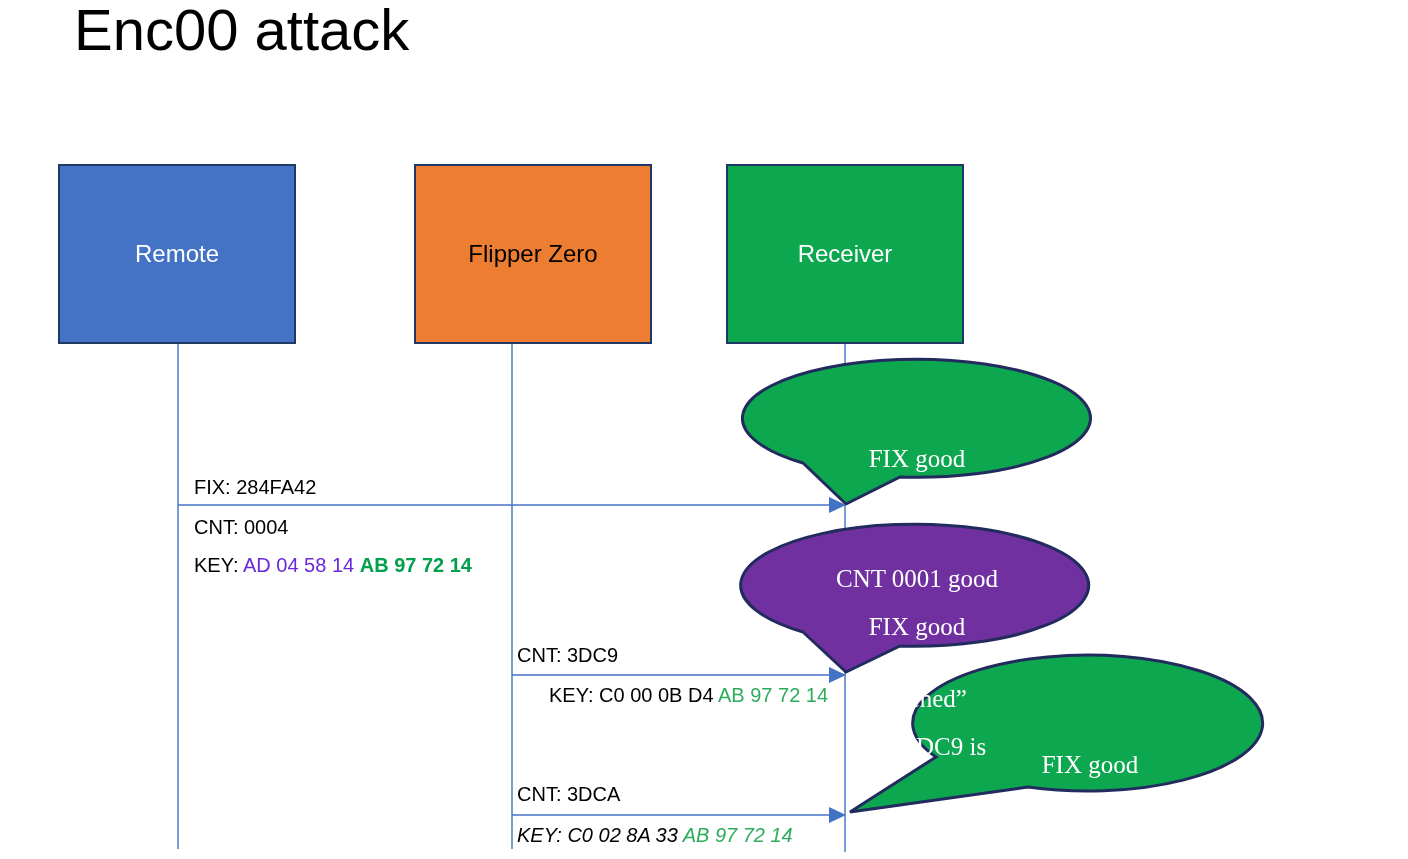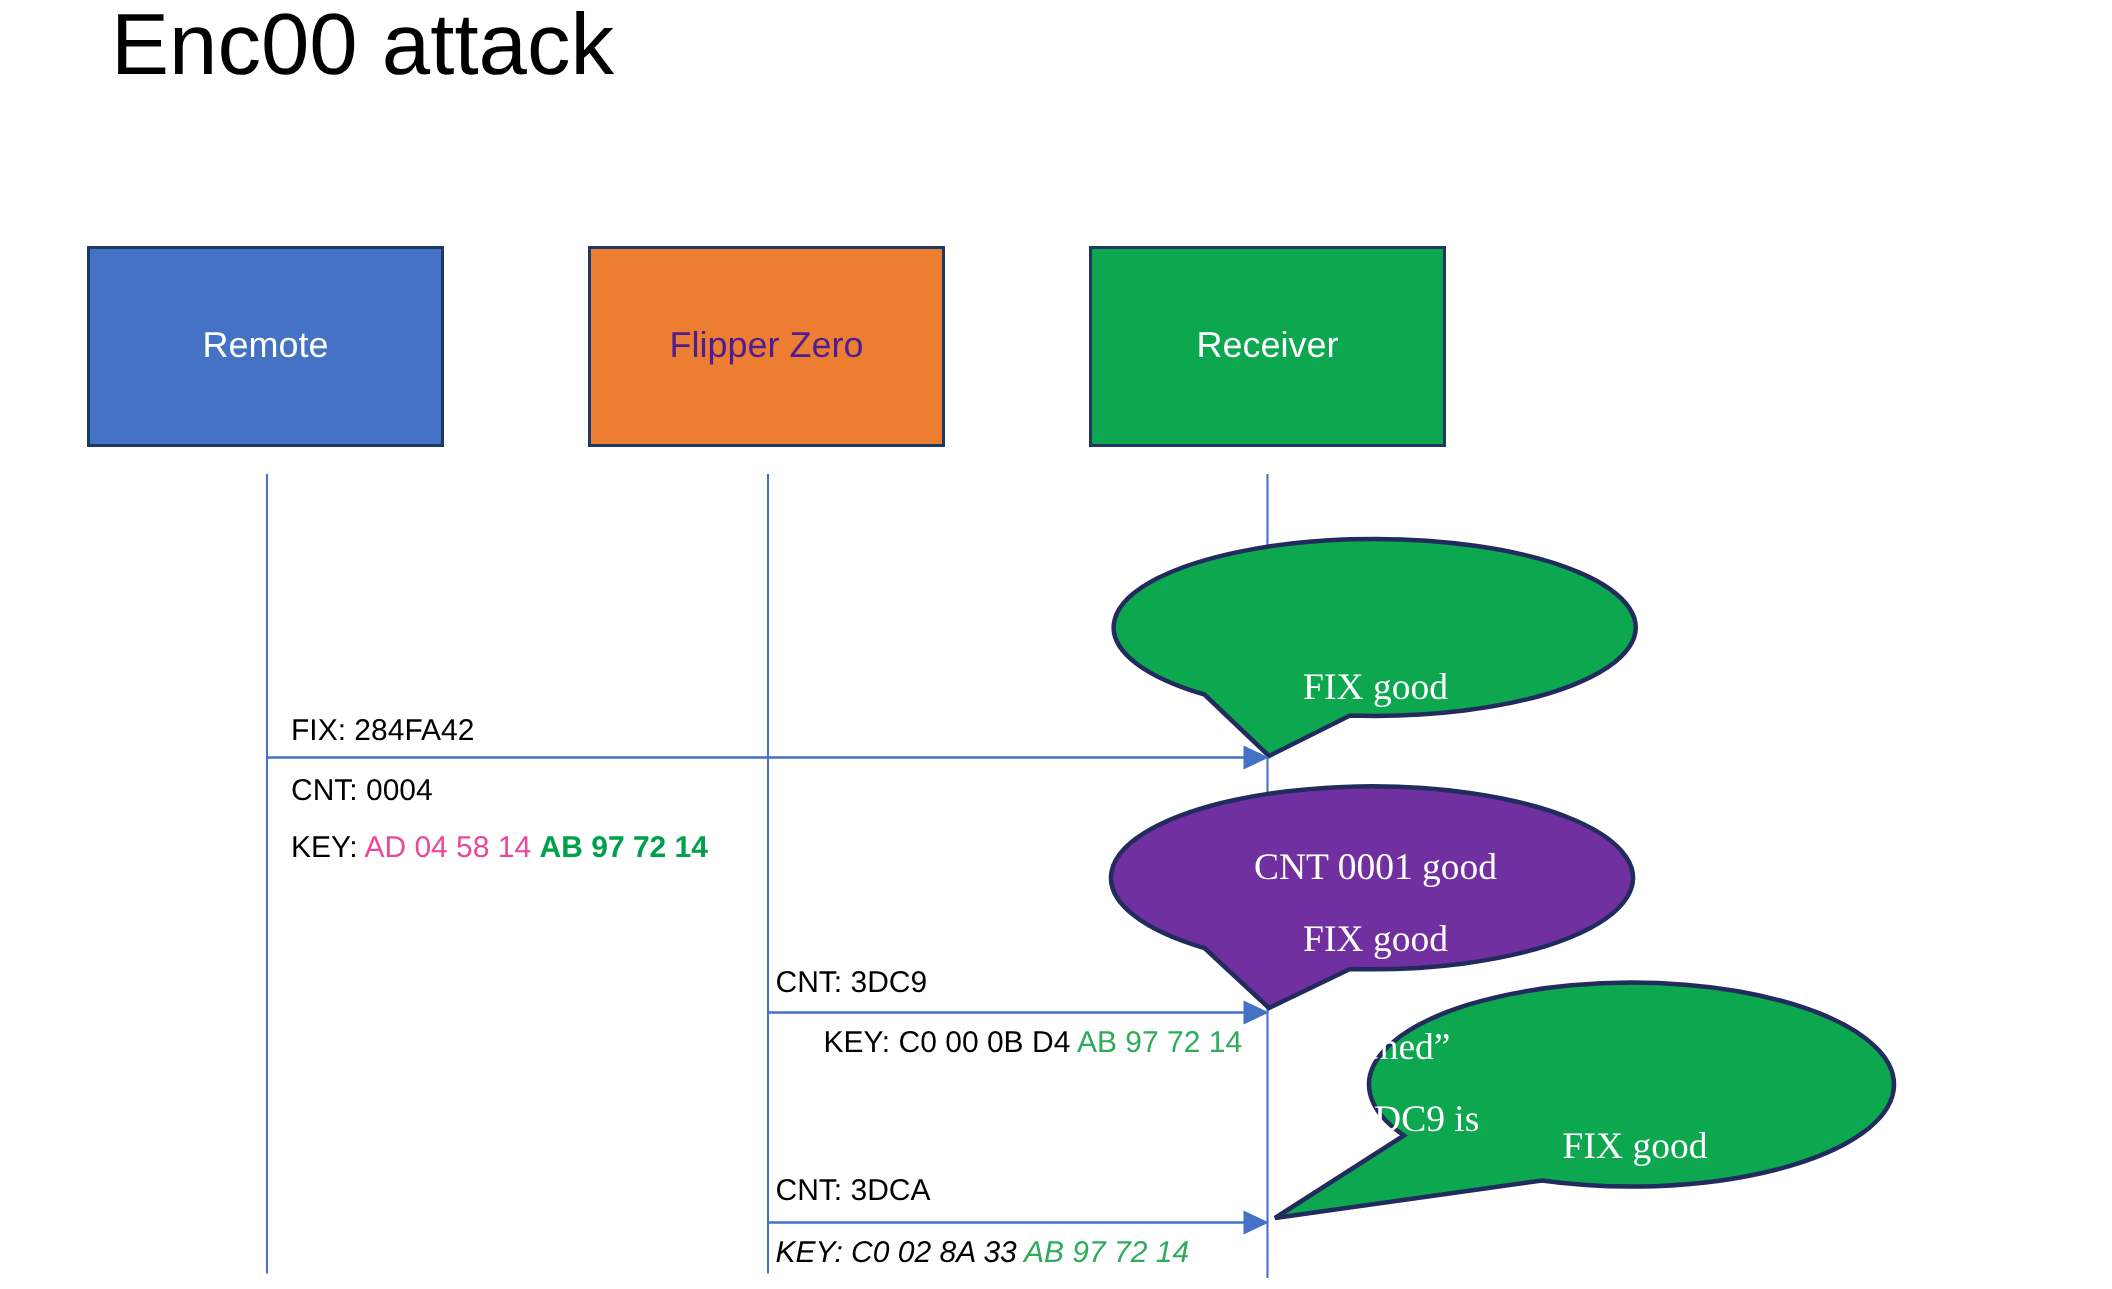--- a/index.html
+++ b/index.html
@@ -12,21 +12,21 @@
     padding-left:48px;
   }
   .title{
     position:absolute;left:74px;top:-4px;
     font-size:58px;font-weight:400;color:#000;
     letter-spacing:0px;white-space:pre;
   }
   .overlay{position:absolute;left:0;top:0;}
   .actor{
     position:absolute;
-    width:238px;height:134px;
+    width:238px;height:180px;
     border:2.5px solid #1F3864;
     display:flex;align-items:center;justify-content:center;
     color:#ffffff;font-size:24px;
     box-sizing:border-box;
     text-align:right;
   }
   .actor-remote{left:58px;top:164px;}
   .actor-flipper{left:392px;top:164px;}
   .actor-receiver{left:726px;top:164px;}
   .msg{
@@ -76,30 +76,30 @@
     <line class="arrowline" x1="512" y1="675" x2="831" y2="675" style="stroke: rgb(68, 114, 196);"></line>
     <polygon points="829,667 846,675 829,683" style="fill: rgb(68, 114, 196);"></polygon>
 
     <line class="arrowline" x1="512" y1="815" x2="831" y2="815" style="stroke: rgb(68, 114, 196);"></line>
     <polygon points="829,807 846,815 829,823" style="fill: rgb(68, 114, 196);"></polygon>
   </svg>
 
   <div class="actor actor-remote" style="background-color: rgb(68, 114, 196); border-color: rgb(31, 56, 100); color: rgb(255, 255, 255);">
     <span>Remote</span>
   </div>
-  <div class="actor actor-flipper" style="background-color: rgb(237, 125, 49); border-color: rgb(31, 56, 100); color: #4c1d95;">
+  <div class="actor actor-flipper" style="background-color: rgb(237, 125, 49); border-color: rgb(31, 56, 100); color: #000000; margin-left: 22px;">
     <span>Flipper Zero</span>
   </div>
   <div class="actor actor-receiver" style="background-color: rgb(13, 167, 80); border-color: rgb(31, 56, 100); color: rgb(255, 255, 255);">
     <span>Receiver</span>
   </div>
 
   <div class="msg m1a">FIX: 284FA42</div>
   <div class="msg m1b">CNT: 0004</div>
-  <div class="msg m1k"><span>KEY: </span><span style="color: #ec4899;">AD 04 58 14 </span><span class="bold" style="color: rgb(0, 161, 75);">AB 97 72 14</span></div>
+  <div class="msg m1k"><span>KEY: </span><span style="color: #6d28d9;">AD 04 58 14 </span><span class="bold" style="color: rgb(0, 161, 75);">AB 97 72 14</span></div>
 
   <div class="msg m2a">CNT: 3DC9</div>
   <div class="msg m2k"><span>KEY: </span><span>C0 00 0B D4 </span><span style="color: rgb(46, 172, 92);">AB 97 72 14</span></div>
 
   <div class="msg m3a">CNT: 3DCA</div>
   <div class="msg m3k"><span>KEY: </span><span>C0 02 8A 33 </span><span style="color: rgb(46, 172, 92);">AB 97 72 14</span></div>
 
   <div class="callout-text c1" style="color: rgb(255, 255, 255);">
     <div>FIX good</div>
     <div>CNT 0001 good</div>

